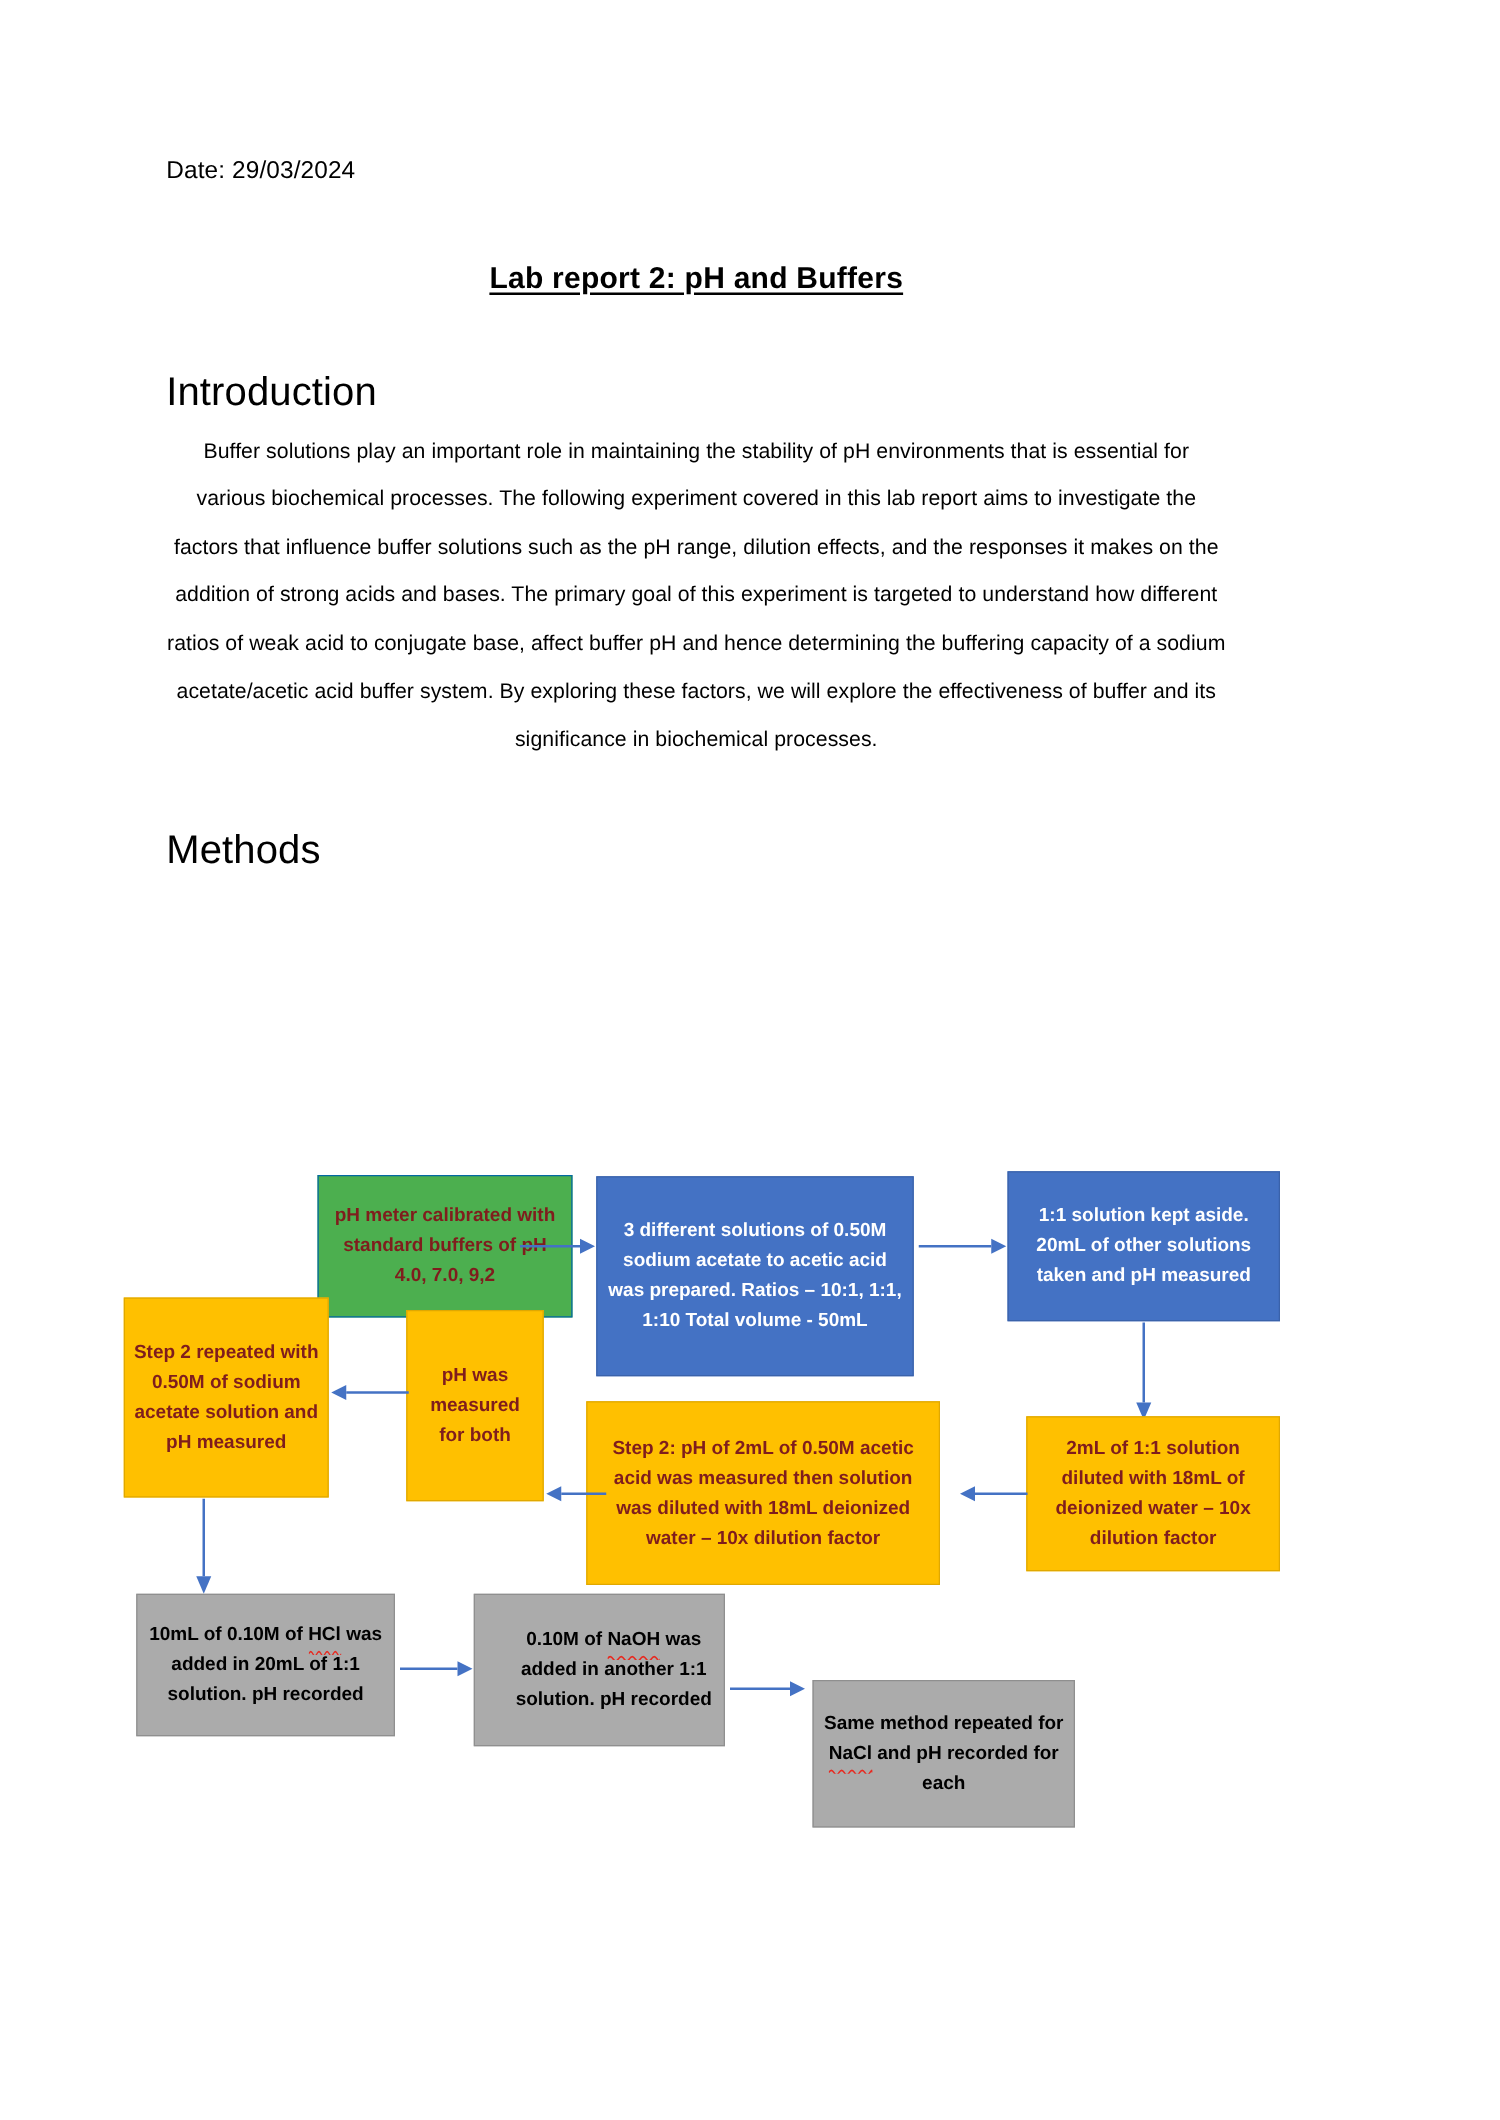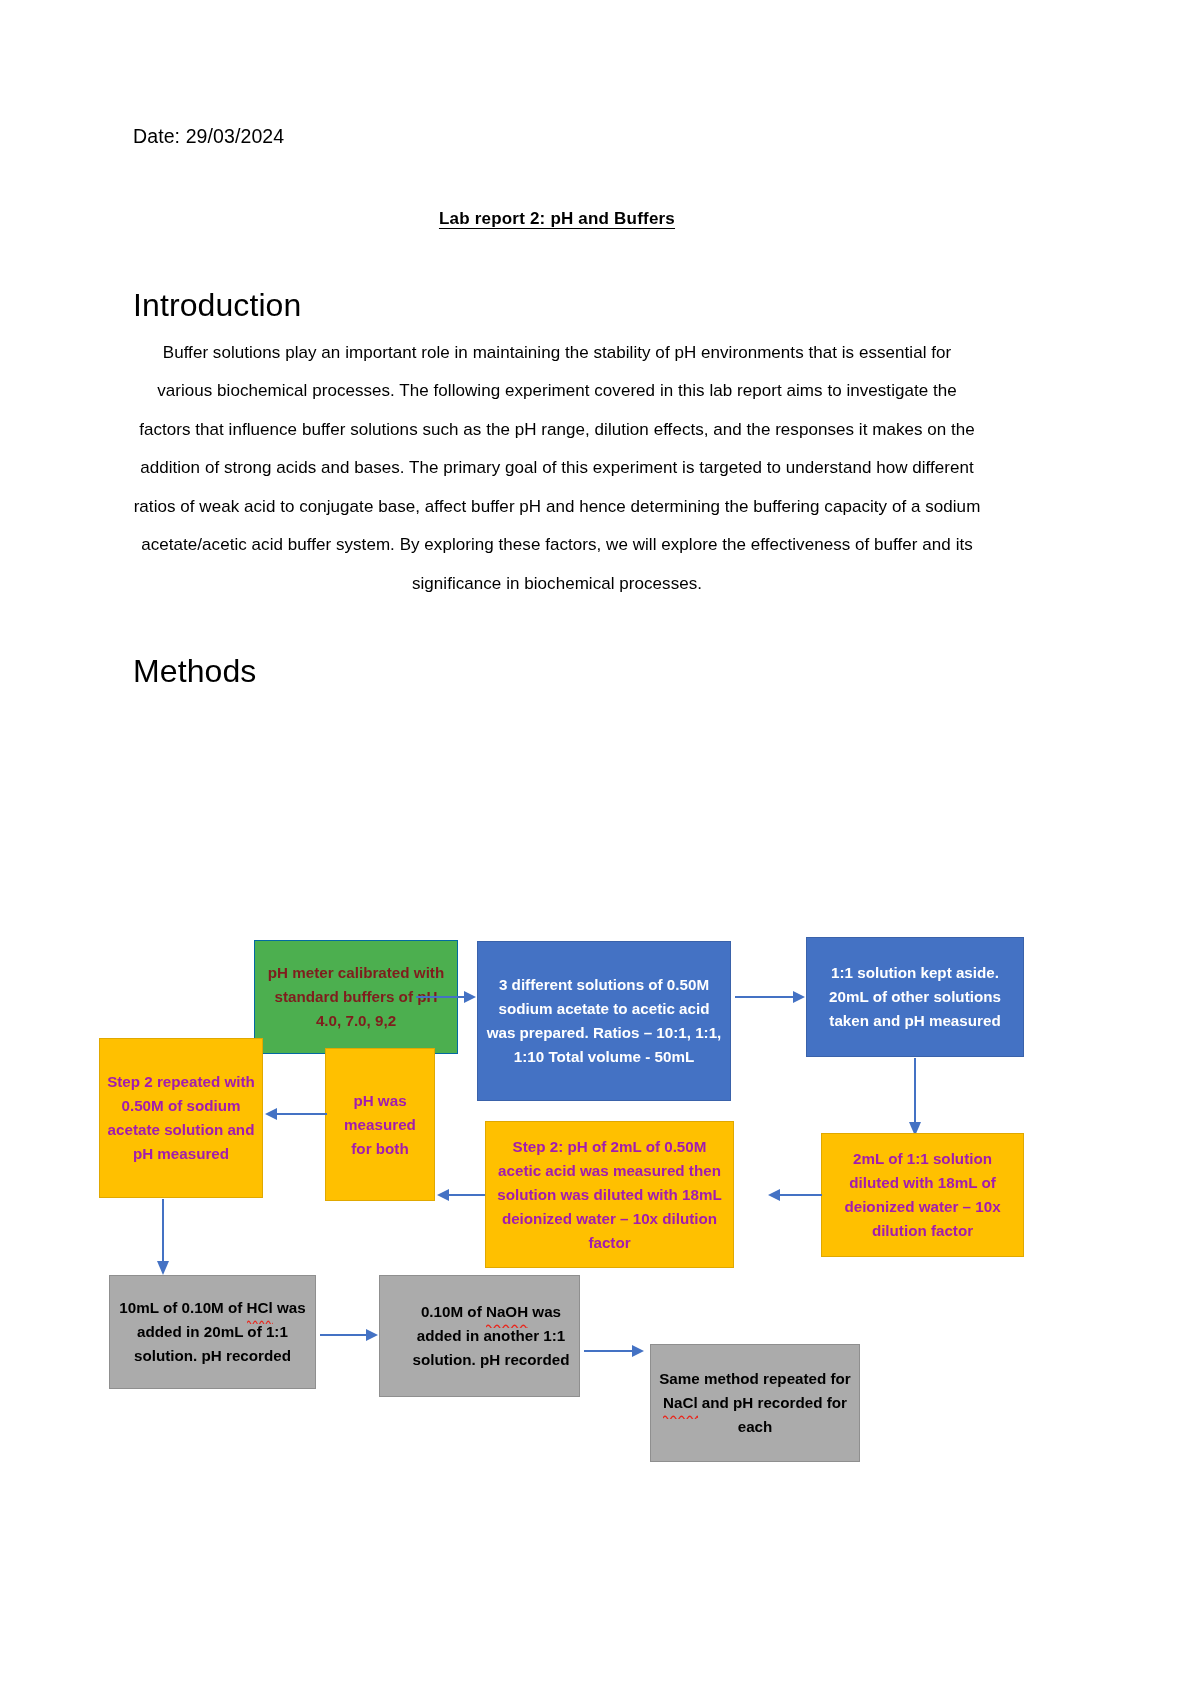--- a/index.html
+++ b/index.html
@@ -27,21 +27,21 @@
     width: 848px;
   }
   .date-line {
     font-size: 19.5px;
     line-height: 1.0;
     letter-spacing: 0.1px;
     margin: 0 0 0 0;
   }
   .doc-title {
     text-align: center;
-    font-size: 17px;
+    font-size: 24px;
     font-weight: 700;
     text-decoration: underline;
     text-underline-offset: 4px;
     margin: 62px 0 0 0;
     letter-spacing: 0.2px;
   }
   .section-heading {
     font-size: 32px;
     font-weight: 400;
     margin: 58px 0 0 0;
@@ -89,21 +89,21 @@
     border: 1px solid #0369a1;
     margin-left: 44px;
   }
   .node.blue {
     background: #4472C4;
     color: #ffffff;
     border: 1px solid #3a62aa;
   }
   .node.yellow {
     background: #FFC000;
-    color: #a21caf;
+    color: #7f1d1d;
     border: 1px solid #e0a800;
   }
   .node.gray {
     background: #ABABAB;
     color: #000000;
     border: 1px solid #8f8f8f;
   }
 
   
   .arrow {
@@ -202,21 +202,21 @@
       <span class="txt">2mL of 1:1 solution diluted with 18mL of deionized water – 10x dilution factor</span>
     </div>
 
     <div class="arrow" style="left:768px; top:1186px;">
       <svg width="54" height="18" viewBox="0 0 54 18">
         <line x1="12" y1="9" x2="54" y2="9" stroke="#4472C4" stroke-width="2"></line>
         <polygon points="12,3 0,9 12,15" fill="#4472C4"></polygon>
       </svg>
     </div>
 
-    <div class="node yellow" style="left:485px; top:1121px; width:249px; height:147px;">
+    <div class="node yellow" style="left:469px; top:1121px; width:283px; height:147px;">
       <span class="txt">Step 2: pH of 2mL of 0.50M acetic acid was measured then solution was diluted with 18mL deionized water – 10x dilution factor</span>
     </div>
 
     <div class="arrow" style="left:437px; top:1186px;">
       <svg width="48" height="18" viewBox="0 0 48 18">
         <line x1="12" y1="9" x2="48" y2="9" stroke="#4472C4" stroke-width="2"></line>
         <polygon points="12,3 0,9 12,15" fill="#4472C4"></polygon>
       </svg>
     </div>
 

